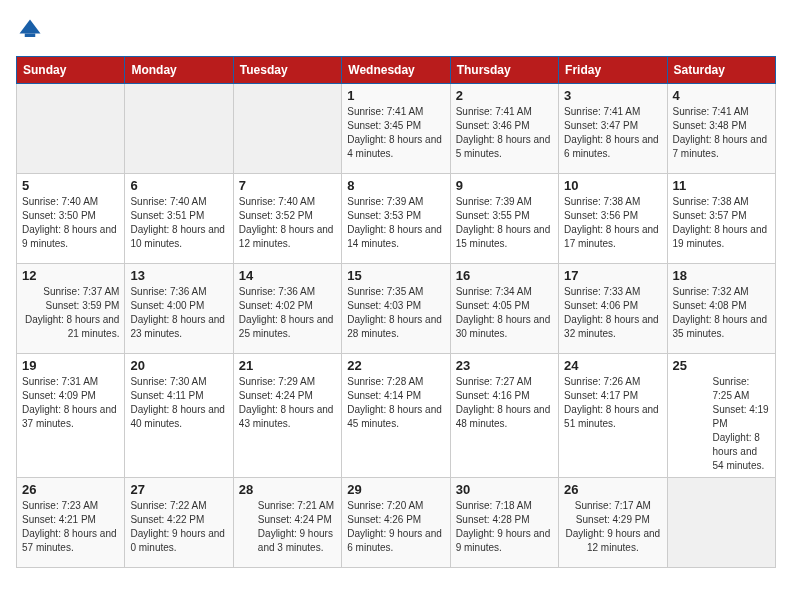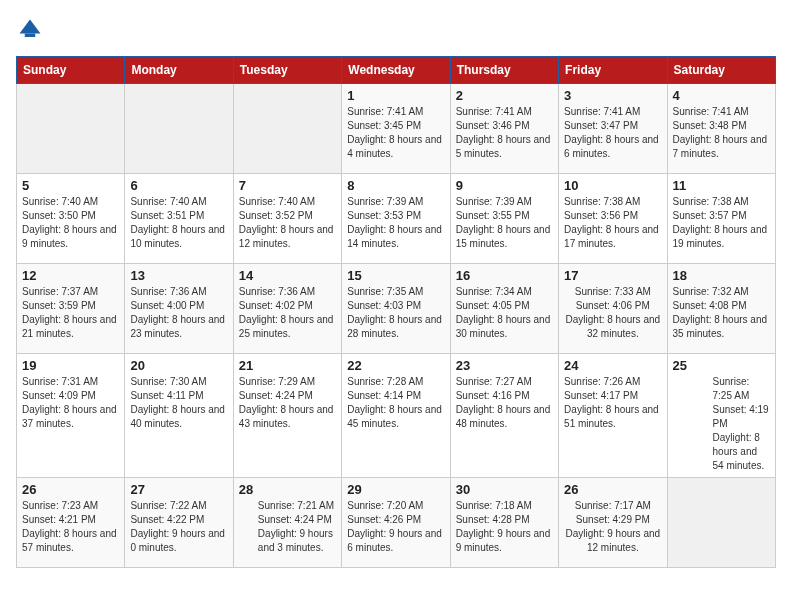--- a/index.html
+++ b/index.html
@@ -184,21 +184,21 @@
         <td>
           <div class="day-number">11</div>
           <div class="day-info" style="white-space: pre-line;">Sunrise: 7:38 AM
 Sunset: 3:57 PM
 Daylight: 8 hours and 19 minutes.</div>
         </td>
       </tr>
       <tr>
         <td>
           <div class="day-number">12</div>
-          <div class="day-info" style="white-space: pre-line;">Sunrise: 7:37 AM
+          <div class="day-info" style="white-space: pre-line; text-align: right;">Sunrise: 7:37 AM
 Sunset: 3:59 PM
 Daylight: 8 hours and 21 minutes.</div>
         </td>
         <td>
           <div class="day-number">13</div>
           <div class="day-info" style="white-space: pre-line;">Sunrise: 7:36 AM
 Sunset: 4:00 PM
 Daylight: 8 hours and 23 minutes.</div>
         </td>
         <td>
@@ -214,21 +214,21 @@
 Daylight: 8 hours and 28 minutes.</div>
         </td>
         <td>
           <div class="day-number">16</div>
           <div class="day-info" style="white-space: pre-line;">Sunrise: 7:34 AM
 Sunset: 4:05 PM
 Daylight: 8 hours and 30 minutes.</div>
         </td>
         <td>
           <div class="day-number">17</div>
-          <div class="day-info" style="white-space: pre-line; text-align: center;">Sunrise: 7:33 AM
+          <div class="day-info" style="white-space: pre-line;">Sunrise: 7:33 AM
 Sunset: 4:06 PM
 Daylight: 8 hours and 32 minutes.</div>
         </td>
         <td>
           <div class="day-number">18</div>
           <div class="day-info" style="white-space: pre-line;">Sunrise: 7:32 AM
 Sunset: 4:08 PM
 Daylight: 8 hours and 35 minutes.</div>
         </td>
       </tr>

